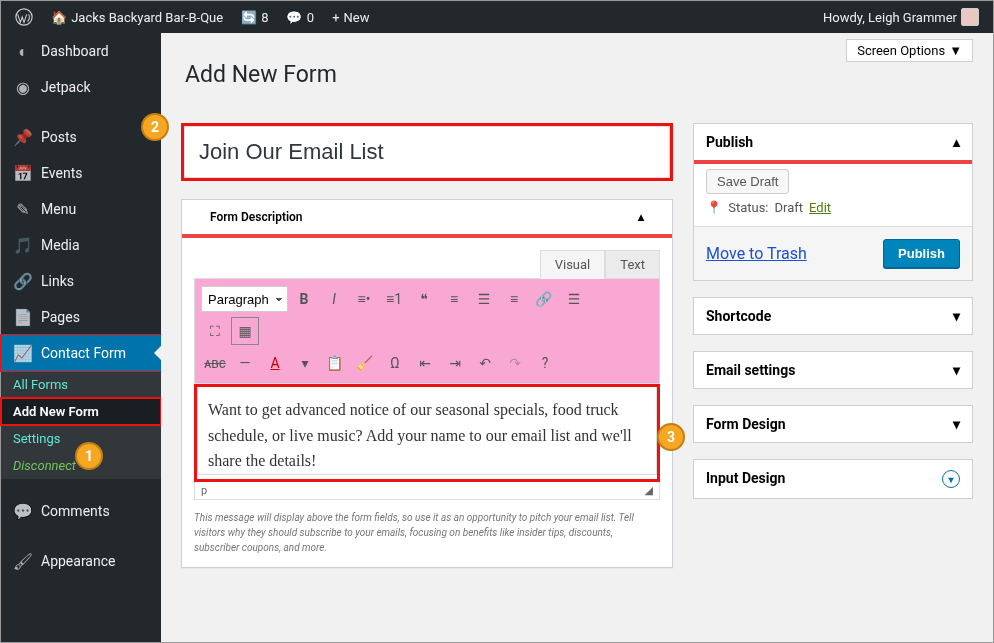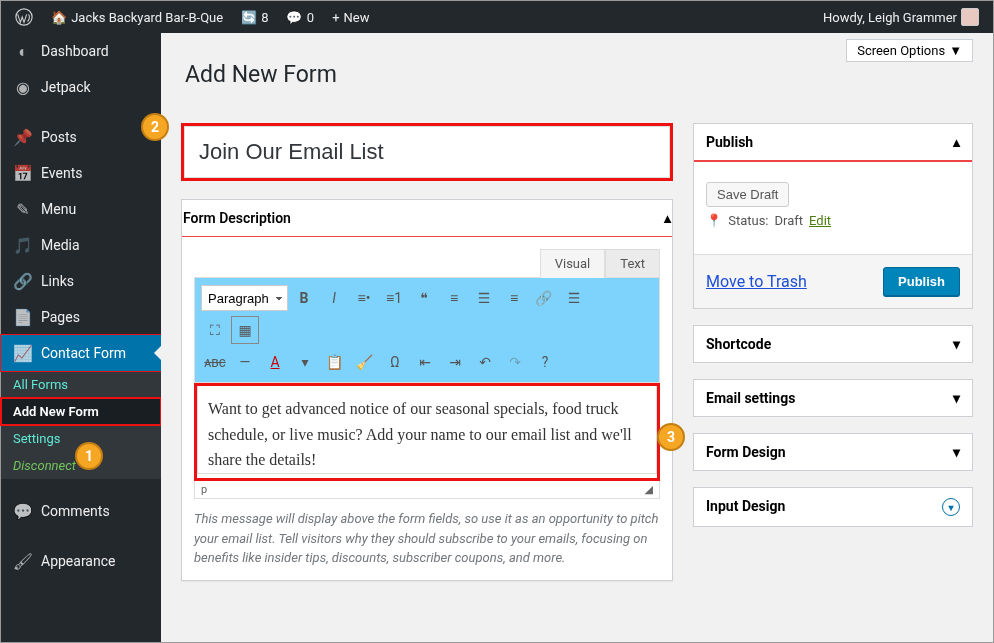--- a/index.html
+++ b/index.html
@@ -28,39 +28,39 @@
 h1.page-title { font-size:23px; font-weight:400; color:#23282d; margin:18px 0 18px 4px; }
 
 .layout { display:flex; gap:20px;margin-top:35px; }
 .col-main { flex:1; }
 .col-side { width:280px; }
 
 .title-input { width:100%; font-size:22px; padding:12px 14px; border:1px solid #ddd; background:#fff; font-weight:300; color:#32373c; }
 .title-wrap { border:3px solid #e11; margin-bottom:18px; }
 
 .postbox { background:#fff; border:1px solid #ccd0d4; box-shadow:0 1px 1px rgba(0,0,0,.04); margin-bottom:20px; }
-.postbox-header { padding:10px 1px; font-size:14px; font-weight:600; border-bottom:1px solid #ef4444; display:flex; justify-content:space-between; align-items:center; cursor:pointer; }
+.postbox-header { padding:10px 28px; font-size:12px; font-weight:600; border-bottom:4px solid #ef4444; display:flex; justify-content:space-between; align-items:center; cursor:pointer; }
 .postbox-body { padding:12px; }
 
 .ed-tabs { display:flex; justify-content:flex-end; gap:0; border-bottom:1px solid #ddd;align-items:center; }
 .ed-tab { padding:6px 14px; border:1px solid #ddd; background:#ebebeb; margin-bottom:-1px; font-size:13px; cursor:pointer; color:#555;}
 .ed-tab.active { background:#f5f5f5; border-bottom-color:#f5f5f5; }
-.ed-toolbar { background:#7dd3fc; border:1px solid #ddd; border-top:none; padding:4px; }
+.ed-toolbar { background:#f9a8d4; border:1px solid #ddd; border-top:none; padding:4px; }
 .ed-row { display:flex; gap:2px; padding:2px; flex-wrap:wrap; align-items:center;}
 .ed-btn { width:28px; height:28px; display:flex; align-items:center; justify-content:center; font-size:14px; color:#555; cursor:pointer; }
 .ed-select { height:26px; font-size:13px; border:1px solid #ccc; background:#fff; padding:0 18px 0 6px; appearance:none; background-image:linear-gradient(45deg,transparent 50%,#555 50%),linear-gradient(135deg,#555 50%,transparent 50%); background-position:right 8px top 11px,right 4px top 11px; background-size:4px 4px,4px 4px; background-repeat:no-repeat; }
 .ed-area-wrap { border:3px solid #e11; margin-top:0; position:relative; }
 .ed-area { width:100%; height:88px; font-family:Georgia,serif; font-size:16px; padding:10px 16px 10px 10px; border:1px solid #ddd; border-top:none; resize:none; color:#333; line-height:1.6; }
 .ed-area::-webkit-scrollbar{width:14px}.ed-area::-webkit-scrollbar-thumb{background:#bbb}
 .ed-status { font-size:11px; color:#666; padding:2px 6px; border:1px solid #ddd; border-top:none; background:#fff; display:flex; justify-content:space-between;}
-.ed-help { font-style:italic; font-size:13px; color:#72777c; padding:10px 0 0 0; line-height:1.5; }
+.ed-help { font-style:italic; font-size:10px; color:#72777c; padding:10px 0 0 0; line-height:1.5; }
 
 .side-box { background:#fff; border:1px solid #ccd0d4; margin-bottom:16px; }
 .side-header { padding:10px 12px; font-weight:700; font-size:14px; display:flex; justify-content:space-between; cursor:pointer; }
-.side-body { padding:20px 12px; border-top:2px solid #ef4444; font-size:13px; }
+.side-body { padding:5px 12px; border-top:4px solid #ef4444; font-size:13px; }
 .btn { display:inline-block; background:#f7f7f7; border:1px solid #ccc; padding:4px 10px; font-size:13px; border-radius:3px; cursor:pointer; color:#555; }
 .btn-primary { background:#0085ba; border-color:#006799; color:#fff; font-weight:600; padding:6px 14px; box-shadow:0 1px 0 #006799; }
 .publish-actions { display:flex; justify-content:space-between; align-items:center; padding:12px; border-top:1px solid #ddd; background:#f5f5f5; }
 .trash { color:#1d4ed8; text-decoration:underline; }
 .status-row { display:flex; align-items:center; gap:6px; font-size:13px; padding:6px 0; color:#555; }
 .link { color:#4d7c0f; text-decoration:underline; cursor:pointer; }
 
 .callout { position:absolute; width:28px; height:28px; border-radius:50%; background:#f5a623; color:#fff; font-weight:700; display:flex; align-items:center; justify-content:center; border:2px solid #c47f12; font-size:14px; z-index:50; }
 .caret-circle { width:18px; height:18px; border:1px solid #0073aa; border-radius:50%; display:flex; align-items:center; justify-content:center; color:#0073aa; font-size:10px; }
 </style>

